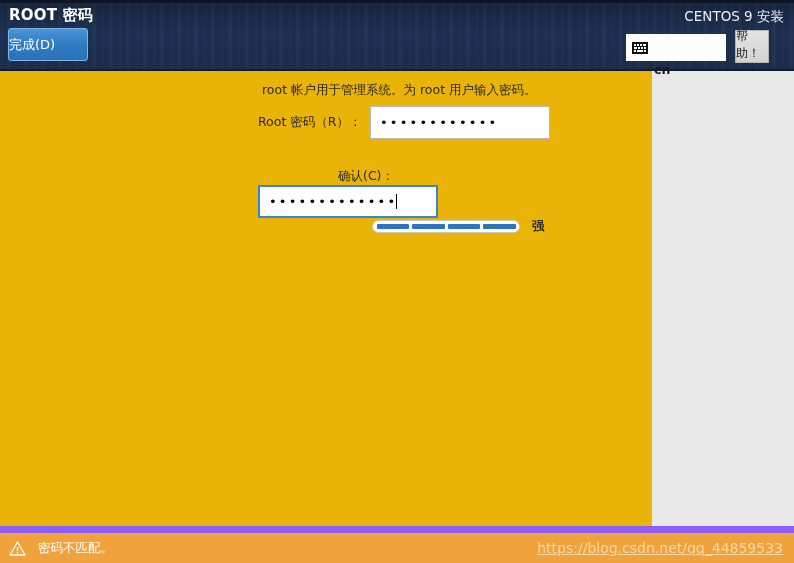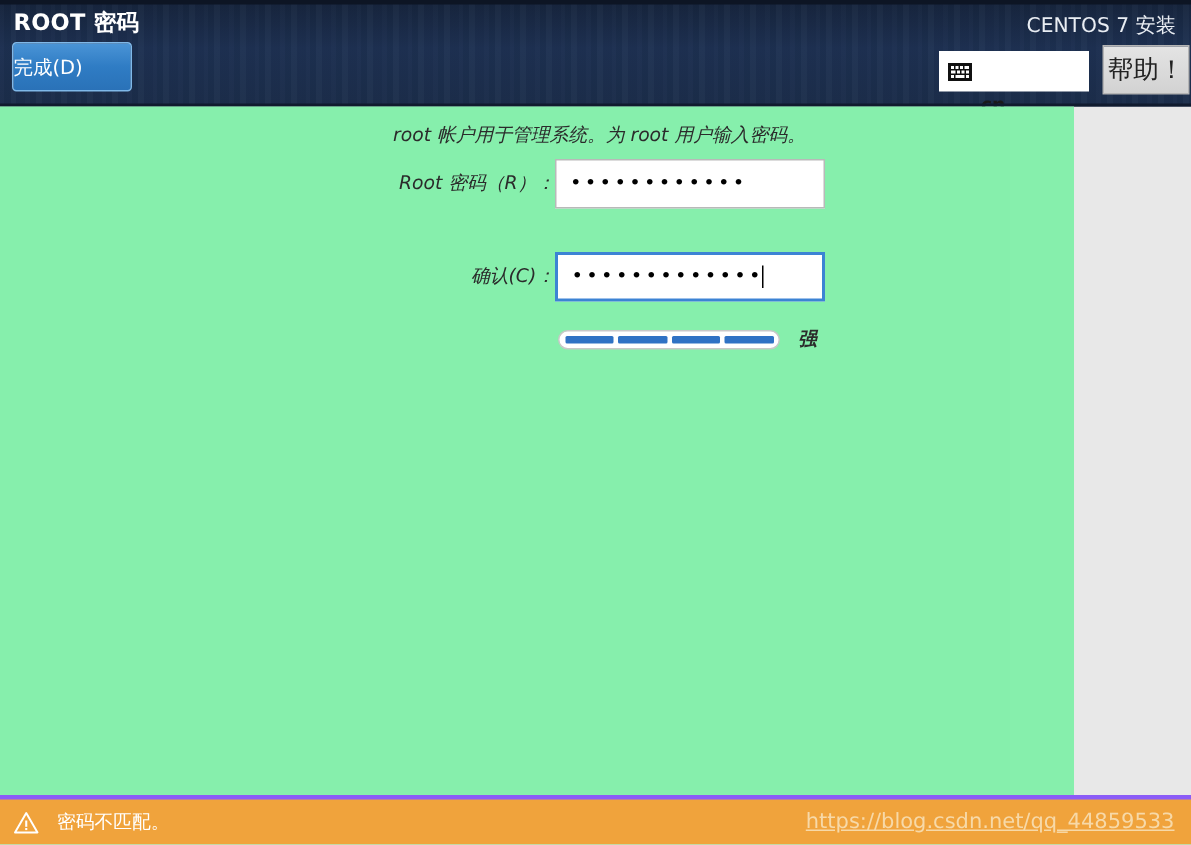--- a/index.html
+++ b/index.html
@@ -112,41 +112,40 @@
     font-size: 12.5px;
     color: #1a1a1a;
     font-weight: bold;
     margin-top: 44px;
   }
 
   .help-button {
     position: absolute;
     left: 735px;
     top: 30px;
-    width: 58px;
+    width: 34px;
     height: 33px;
     background: linear-gradient(180deg, #e4e4e4 0%, #d2d2d2 100%);
     border: 1px solid #b4b4b4;
     box-sizing: border-box;
     display: flex;
-    align-items: center;
+    align-items: flex-end;
     justify-content: center;
-    font-size: 17px;
+    font-size: 12px;
     color: #222;
     cursor: pointer;
   }
 
   
   .content {
     position: absolute;
     top: 71px; left: 0;
-    width: 716px;
+    width: 652px;
     height: 462px;
-    background: #86efac;
-    font-style: italic;
+    background: #eab308;
   }
 
   .intro-text {
     position: absolute;
     left: 262px;
     top: 11px;
     font-size: 12.5px;
     color: #2b2b2b;
     white-space: nowrap;
   }
@@ -154,20 +153,21 @@
   .field-row {
     position: absolute;
     display: flex;
     align-items: center;
   }
   .field-label {
     width: 112px;
     text-align: right;
     font-size: 12.5px;
     color: #2b2b2b;
+    padding-right: 10px;
     box-sizing: border-box;
     white-space: nowrap;
   }
   .pw-input {
     width: 180px;
     height: 33px;
     background: #ffffff;
     box-sizing: border-box;
     display: flex;
     align-items: center;
@@ -186,21 +186,21 @@
   }
   .caret {
     display: inline-block;
     width: 1px;
     height: 15px;
     background: #000;
     margin-left: -1px;
   }
 
   .row-password { left: 258px; top: 35px; }
-  .row-confirm  { left: 258px; top: 97px; }
+  .row-confirm  { left: 258px; top: 97px; flex-direction: column; }
 
   .strength-row {
     position: absolute;
     left: 372px;
     top: 147px;
     display: flex;
     align-items: center;
   }
   .strength-bar {
     width: 148px;
@@ -229,21 +229,21 @@
   }
 
   
   .warning-bar {
     position: absolute;
     left: 0;
     bottom: 0;
     width: 794px;
     height: 30px;
     background: #f0a33c;
-    border-top: 3px solid #8b5cf6;
+    border-top: 7px solid #8b5cf6;
     display: flex;
     align-items: center;
   }
   .warn-icon {
     margin-left: 9px;
     margin-right: 12px;
     flex: none;
     display: block;
   }
   .warn-text {
@@ -265,21 +265,21 @@
 <body>
 
 <div class="header">
 
   <div class="page-title">ROOT 密码</div>
 
   <div class="done-button">
     <span>完成(D)</span>
   </div>
 
-  <div class="product-label">CENTOS 7 安装</div>
+  <div class="product-label">CENTOS 9 安装</div>
 
   <div class="kbd-indicator">
     <svg class="kbd-icon" viewBox="0 0 16 12">
       <rect x="0" y="0" width="16" height="12" fill="#111111"></rect>
       <rect x="2" y="2" width="2" height="2" fill="#ffffff"></rect>
       <rect x="5" y="2" width="2" height="2" fill="#ffffff"></rect>
       <rect x="8" y="2" width="2" height="2" fill="#ffffff"></rect>
       <rect x="11" y="2" width="3" height="2" fill="#ffffff"></rect>
       <rect x="2" y="5" width="3" height="2" fill="#ffffff"></rect>
       <rect x="6" y="5" width="2" height="2" fill="#ffffff"></rect>

